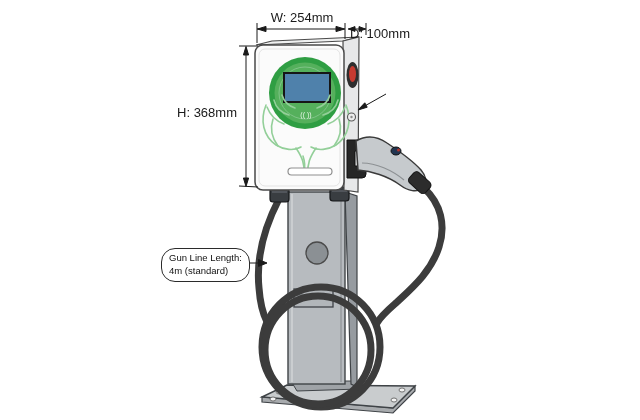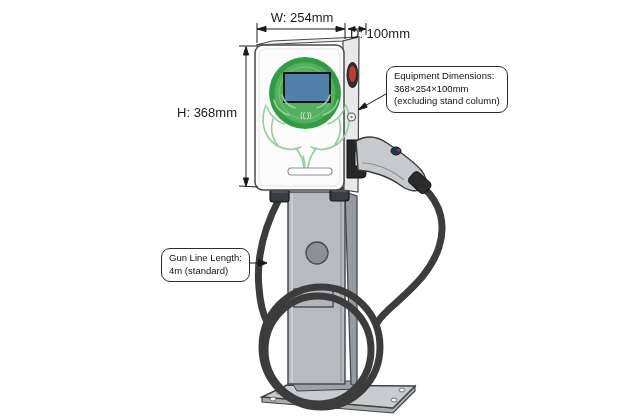--- a/index.html
+++ b/index.html
@@ -149,24 +149,19 @@
     </g>
   </g>
 </svg>
 
 <div class="dim-label" style="left:258px;top:12px;width:88px;text-align:center;">W: 254mm</div>
 
 <div class="dim-label" style="left:350px;top:28px;">D: 100mm</div>
 
 <div class="dim-label" style="left:172px;top:107px;width:70px;text-align:center;">H: 368mm</div>
 
-<div class="callout" style="left:386px;top:66px;">
-  <div>Equipment Dimensions:</div>
-  <div>368×254×100mm</div>
-  <div>(excluding stand column)</div>
-</div>
 
-<div class="callout" style="left:161px;top:248px;">
+<div class="callout" style="left:161px;top:248px;border-radius:14px;">
   <div>Gun Line Length:</div>
   <div>4m (standard)</div>
 </div>
 
 </div>
 
 </body></html>

